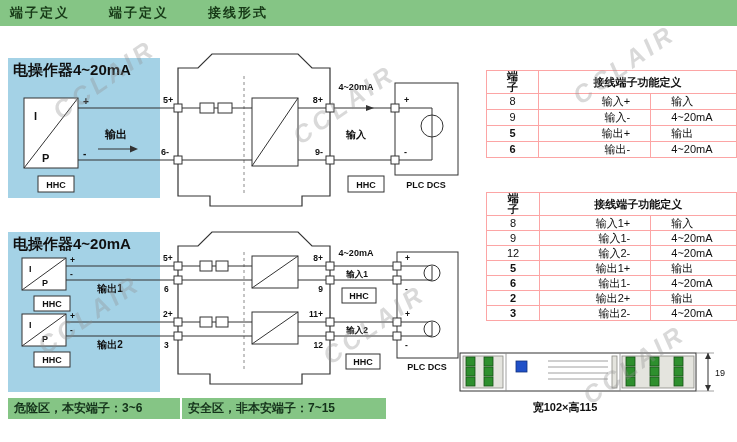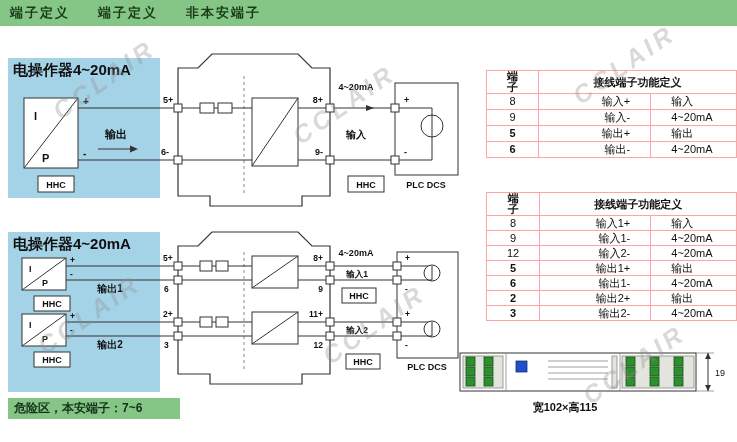--- a/index.html
+++ b/index.html
@@ -1,21 +1,21 @@
 <!DOCTYPE html>
 <html><head>
 <meta charset="utf-8">
 <style>
   *{margin:0;padding:0;box-sizing:border-box}
   html,body{background:#fff}
   body{font-family:"Liberation Sans",sans-serif}
   .stage{position:relative;width:737px;height:442px;background:#fff;overflow:hidden}
 
   .header{position:absolute;left:0;top:0;width:737px;height:26px;background:#85c585;
-          display:flex;align-items:center;gap:28px;padding-left:10px;z-index:2}
+          display:flex;align-items:center;gap:39px;padding-left:10px;z-index:2}
   .header .tab{font-size:13px;font-weight:bold;color:#173a17;letter-spacing:2px;cursor:pointer}
 
   .panel{position:absolute;background:#a4d2e6;z-index:2}
   .panel1{left:8px;top:58px;width:152px;height:140px}
   .panel2{left:8px;top:232px;width:152px;height:160px}
   .ptitle{position:absolute;top:3px;left:5px;width:100%;text-align:left;
           font-size:15px;font-weight:bold;color:#101010}
   .psvg{position:absolute;left:0;top:0}
 
   .dsvg{position:absolute;z-index:2;overflow:visible}
@@ -59,21 +59,21 @@
       opacity:.33;letter-spacing:4px;transform:rotate(-35deg);pointer-events:none;z-index:40;white-space:nowrap}
 </style>
 </head>
 <body>
 
 <div class="stage">
 
   <div class="header">
     <span class="tab">端子定义</span>
     <span class="tab">端子定义</span>
-    <span class="tab">非本安端子</span>
+    <span class="tab">接线形式</span>
   </div>
 
   <div class="panel panel1">
     <div class="ptitle">电操作器4~20mA</div>
     <svg class="psvg" width="152" height="140" viewBox="0 0 152 140">
       <rect class="box" x="16" y="40" width="54" height="70"></rect>
       <line class="ln" x1="16" y1="110" x2="70" y2="40"></line>
       <text class="t11 b" x="26" y="62">I</text>
       <text class="t11 b" x="34" y="104">P</text>
       <line class="ln" x1="70" y1="50" x2="152" y2="50"></line>
@@ -345,21 +345,24 @@
     <line class="lnt" x1="236" y1="8" x2="254" y2="8"></line>
     <line class="lnt" x1="236" y1="46" x2="254" y2="46"></line>
     <line class="ln" x1="248" y1="8" x2="248" y2="46"></line>
     <polygon class="fillb" points="248,8 245,14 251,14"></polygon>
     <polygon class="fillb" points="248,46 245,40 251,40"></polygon>
     <text class="t9" x="255" y="31">19</text>
     <text class="t11 b mid" x="105" y="66">宽102×高115</text>
   </svg>
 
   <div class="bar bar1">
-    <span>危险区，本安端子：7~6</span>
+    <span>危险区，本安端子：3~6</span>
+  </div>
+  <div class="bar bar2">
+    <span>安全区，非本安端子：7~15</span>
   </div>
 
   <span class="wm" style="left:45px;top:65px">CCLAIR</span>
   <span class="wm" style="left:285px;top:90px">CCLAIR</span>
   <span class="wm" style="left:565px;top:50px">CCLAIR</span>
   <span class="wm" style="left:30px;top:300px">CCLAIR</span>
   <span class="wm" style="left:315px;top:310px">CCLAIR</span>
   <span class="wm" style="left:575px;top:350px">CCLAIR</span>
 
 </div>

